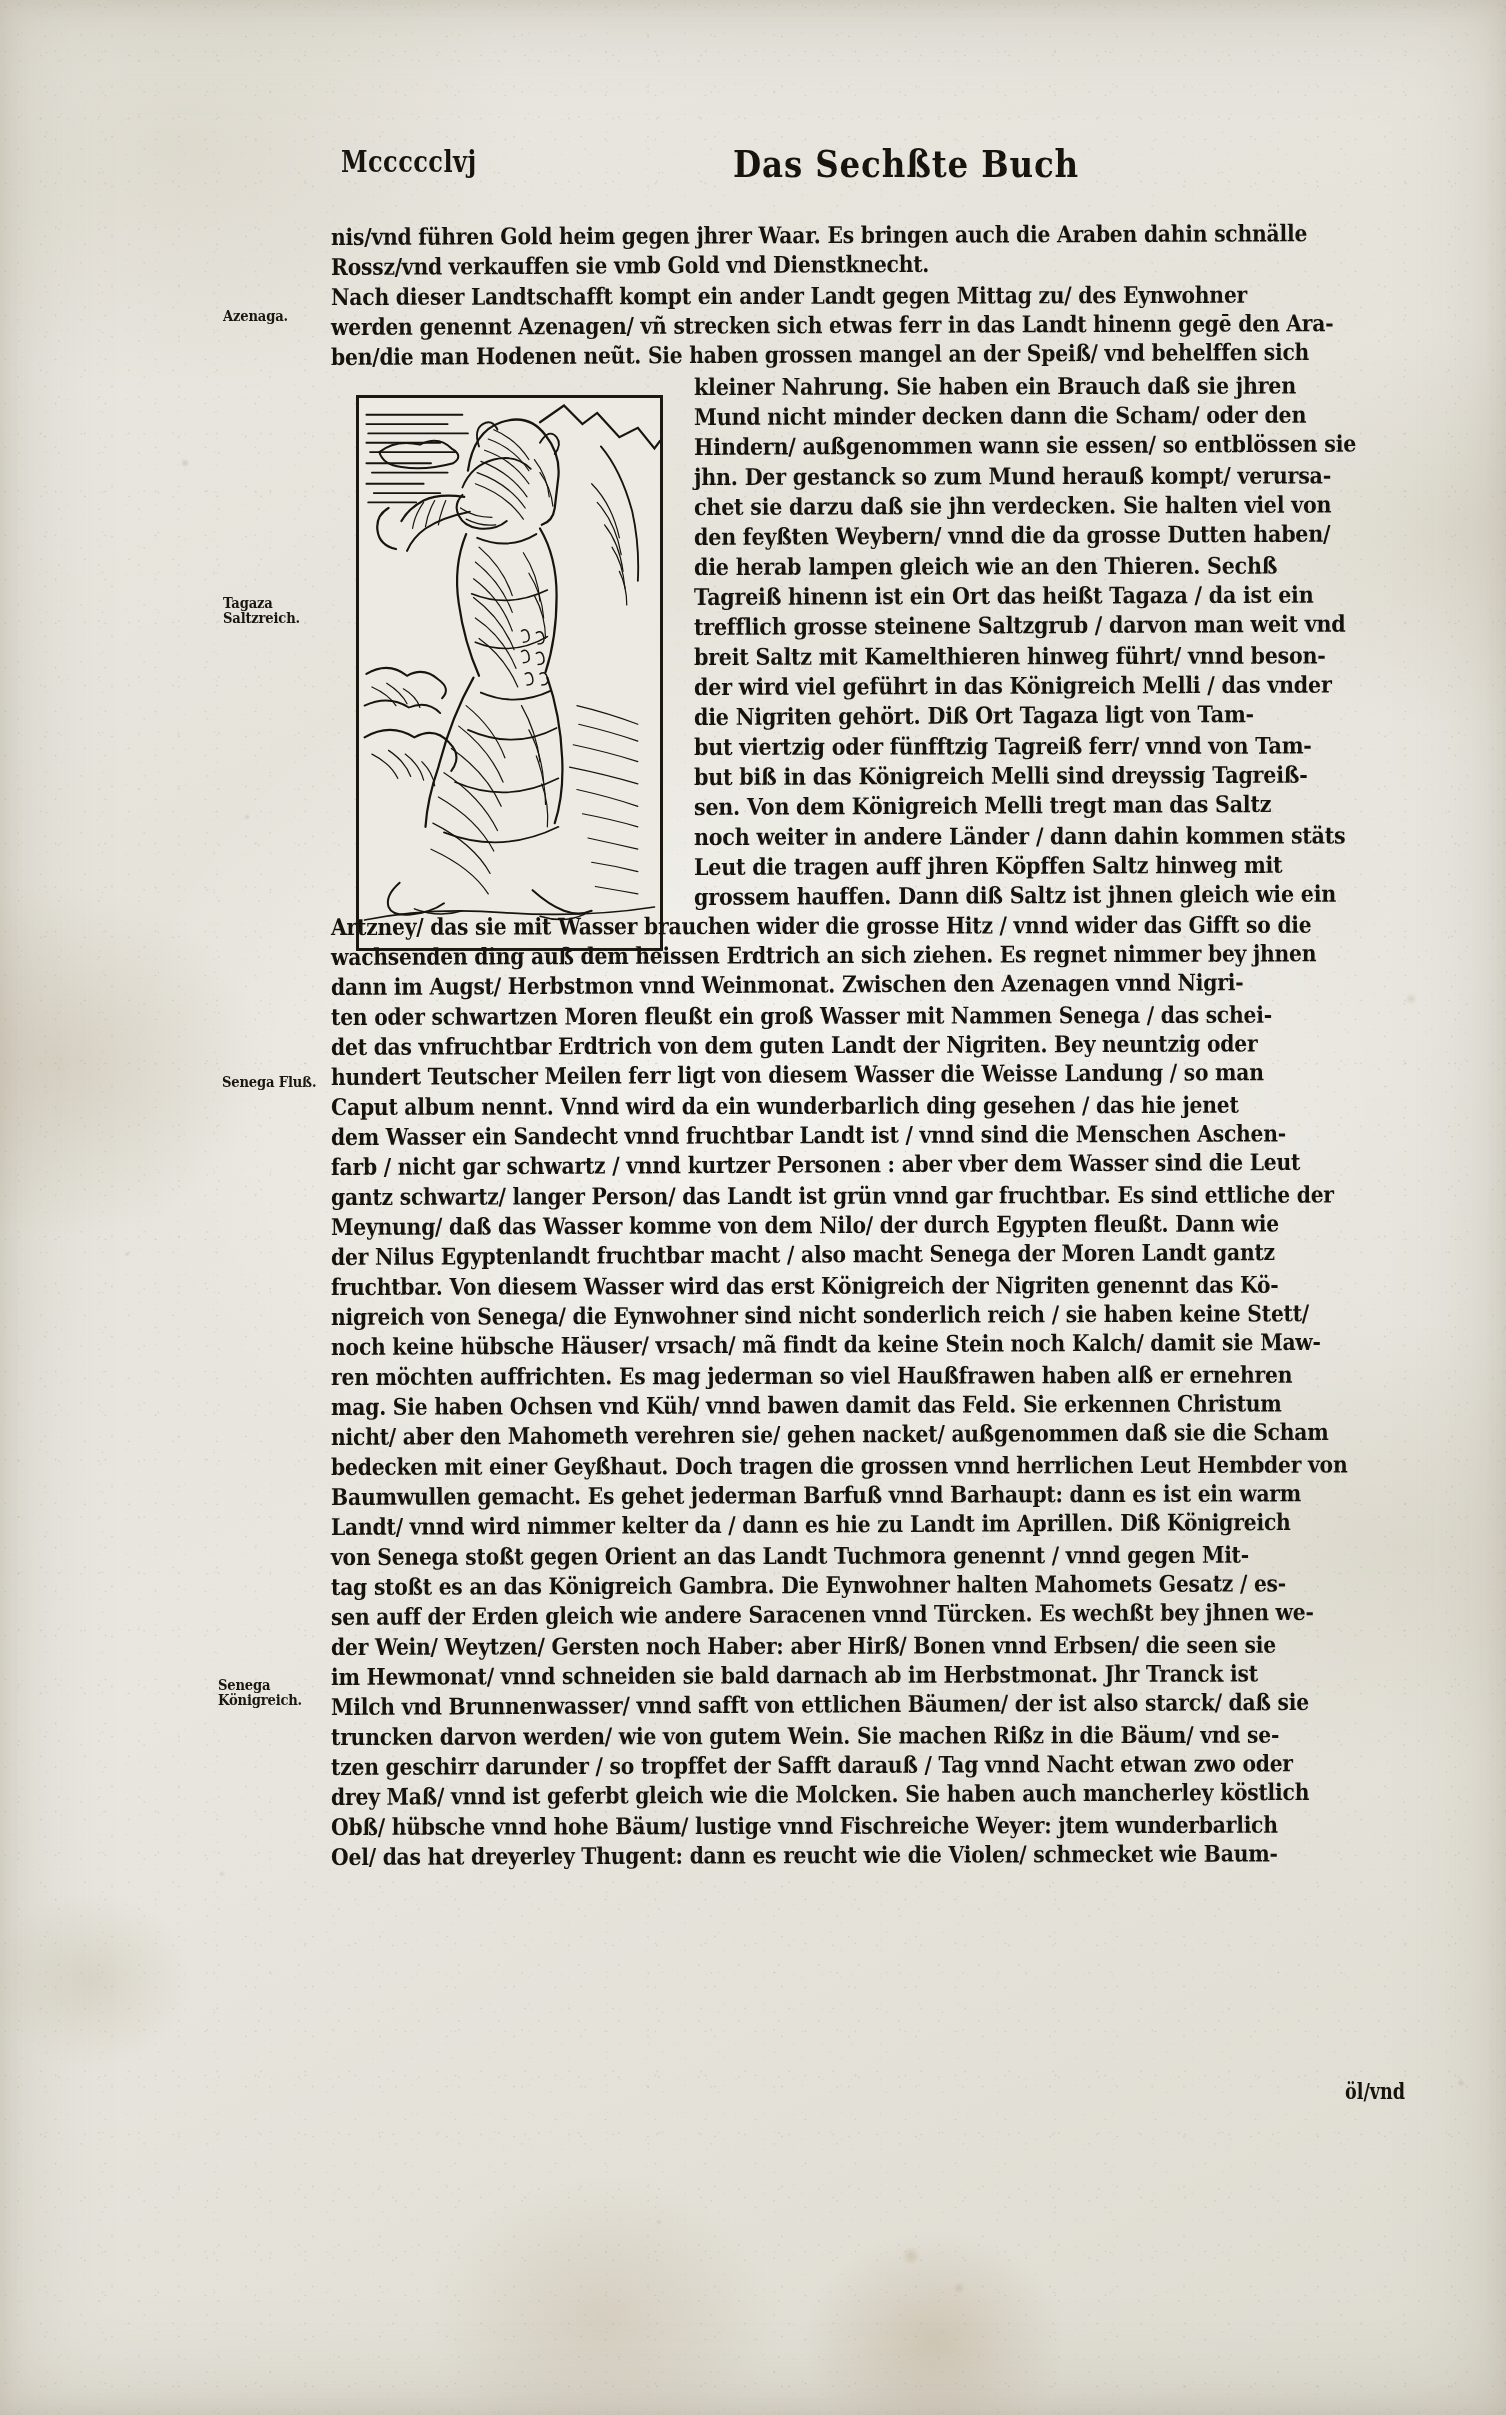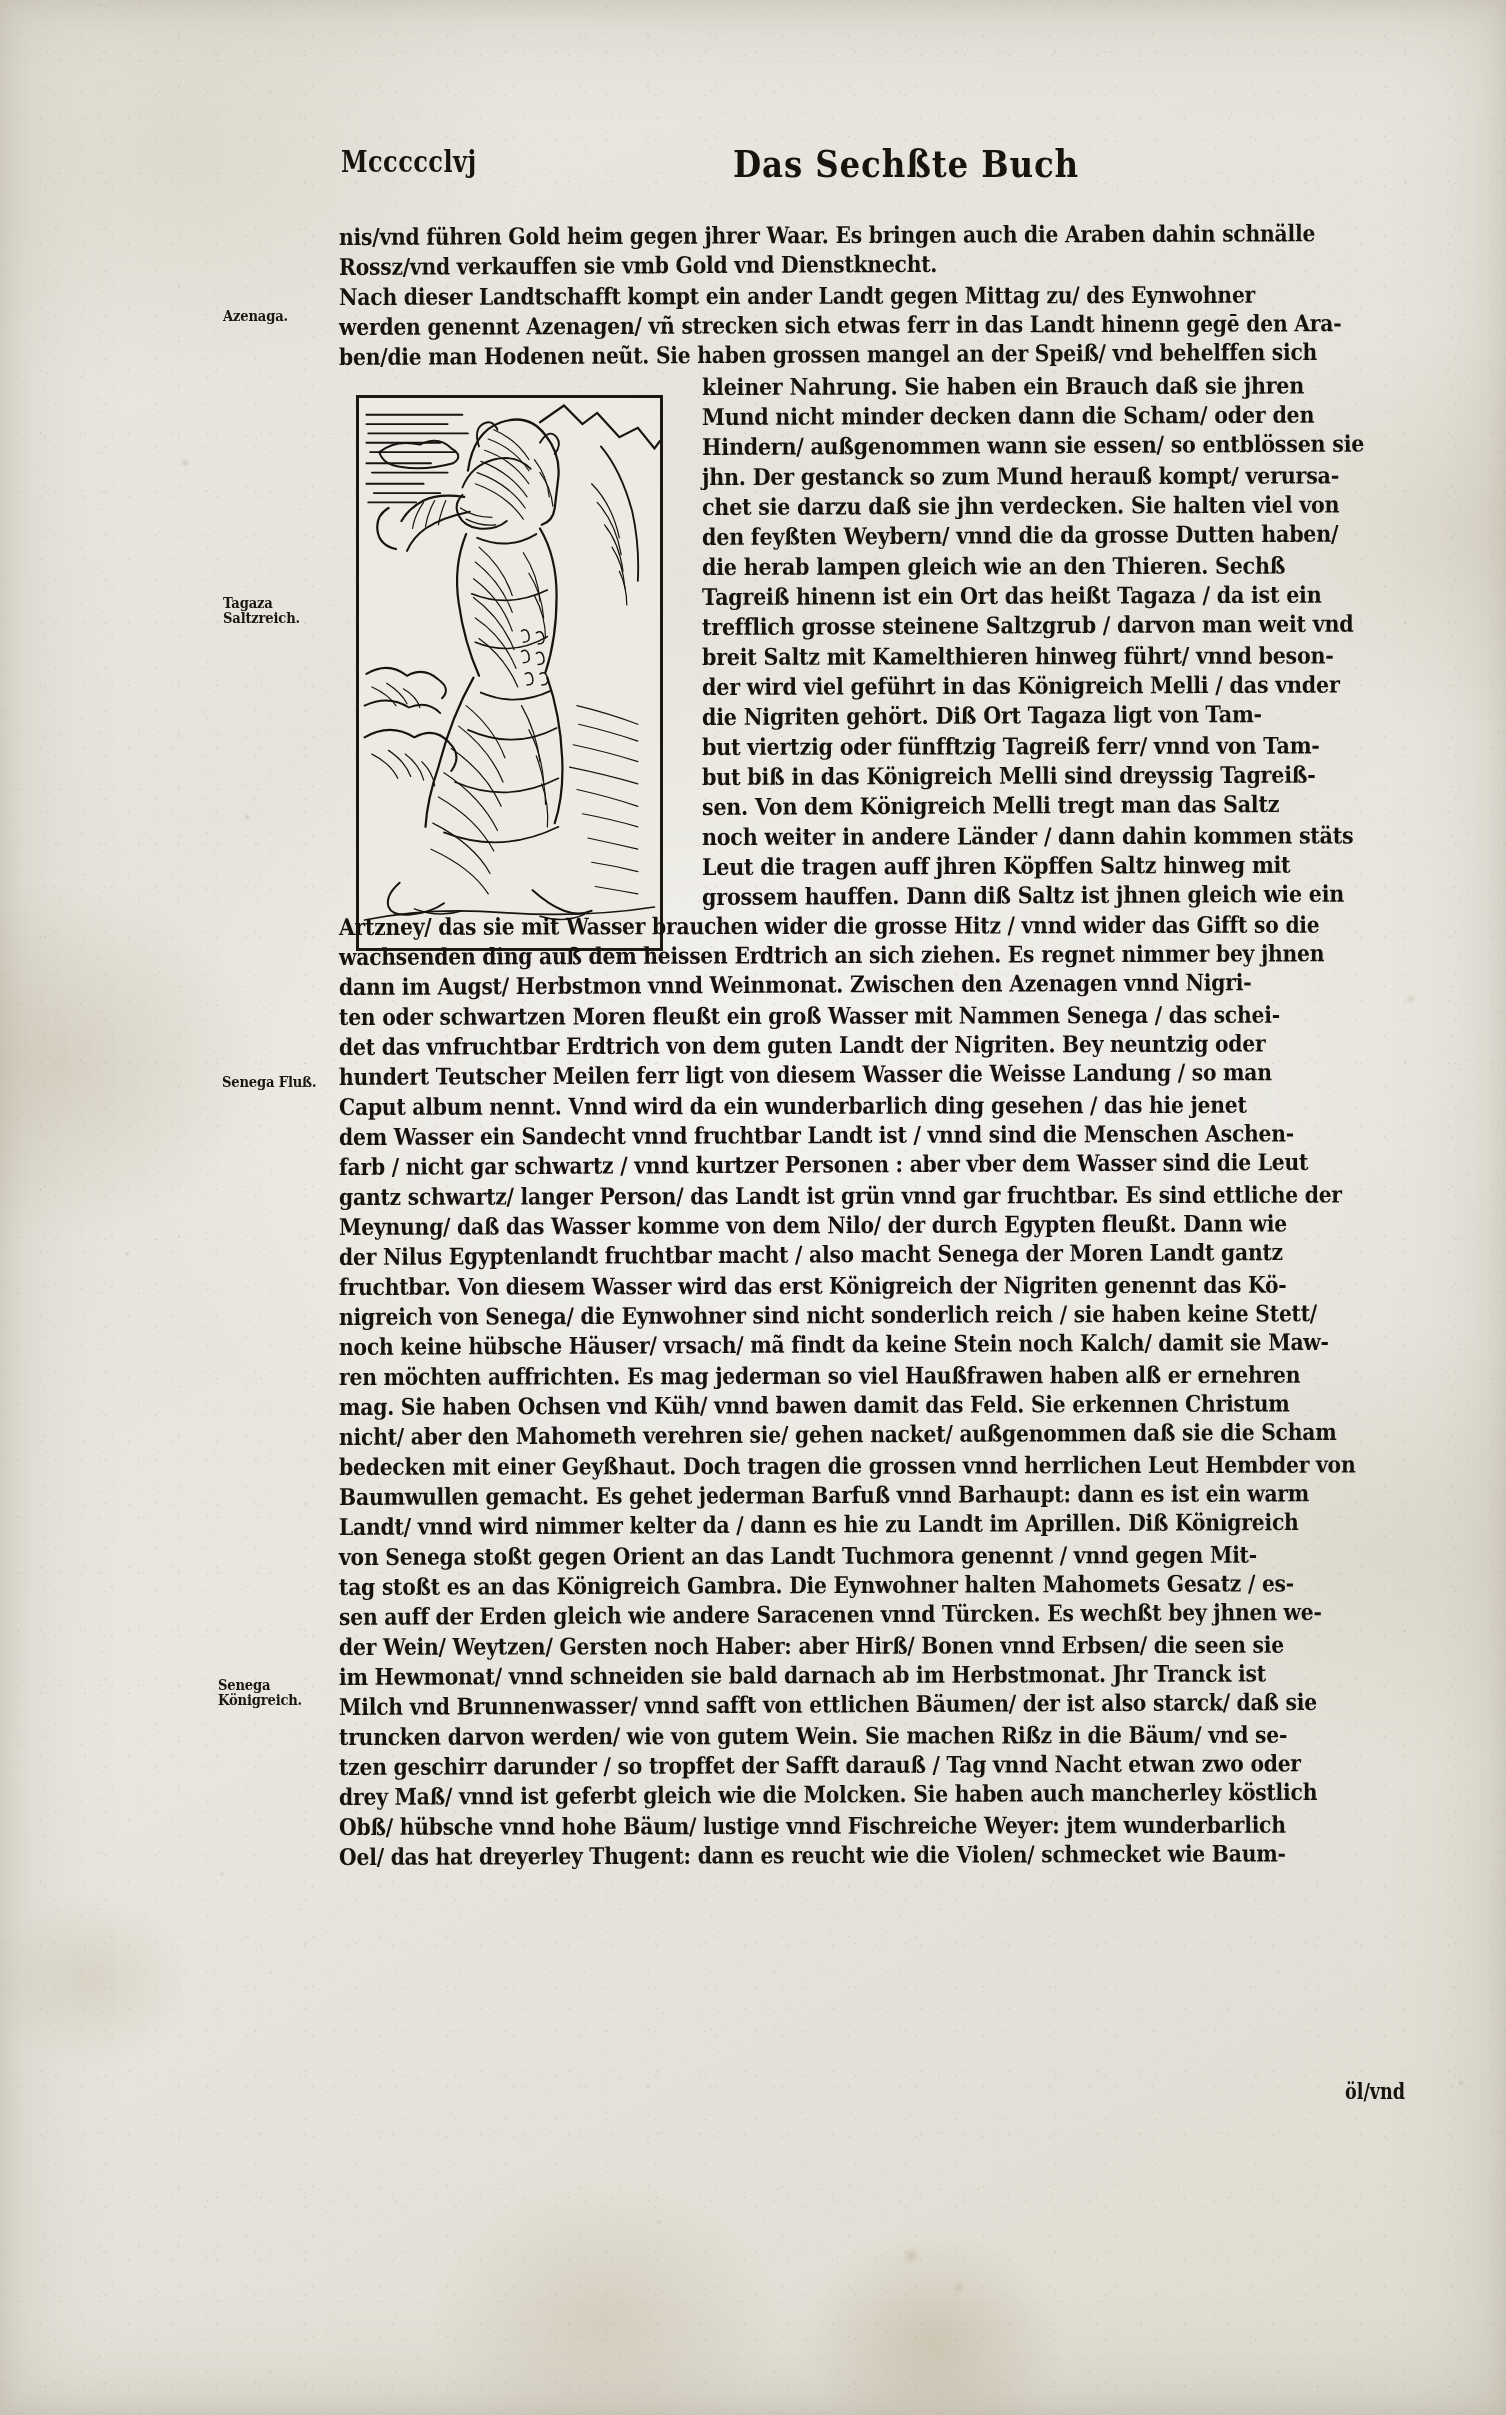--- a/index.html
+++ b/index.html
@@ -85,21 +85,21 @@
     transform:scaleX(.9);
     transform-origin:left top;
   }
   #gloss-azenaga{left:223px;top:309px;}
   #gloss-tagaza{left:223px;top:596px;}
   #gloss-senega-fluss{left:222px;top:1075px;}
   #gloss-senega-reich{left:218px;top:1678px;}
 
   
   #textblock{
-    position:absolute;left:339px;top:222px;width:1100px;
+    position:absolute;left:331px;top:222px;width:1100px;
   }
   .ln{
     display:block;
     font-family:"DejaVu Serif", serif;
     font-weight:700;
     color:#16130e;
     font-size:23px;
     line-height:30px;
     white-space:nowrap;
     letter-spacing:-0.3px;

